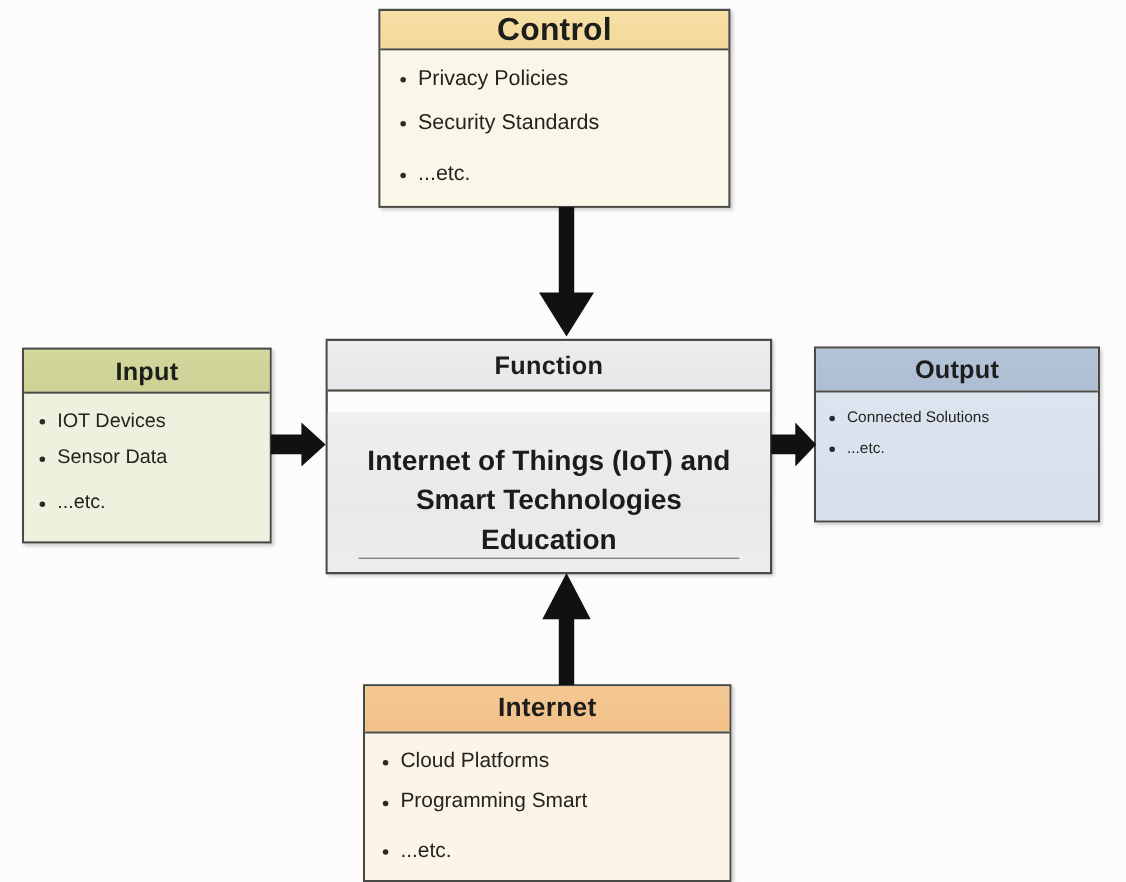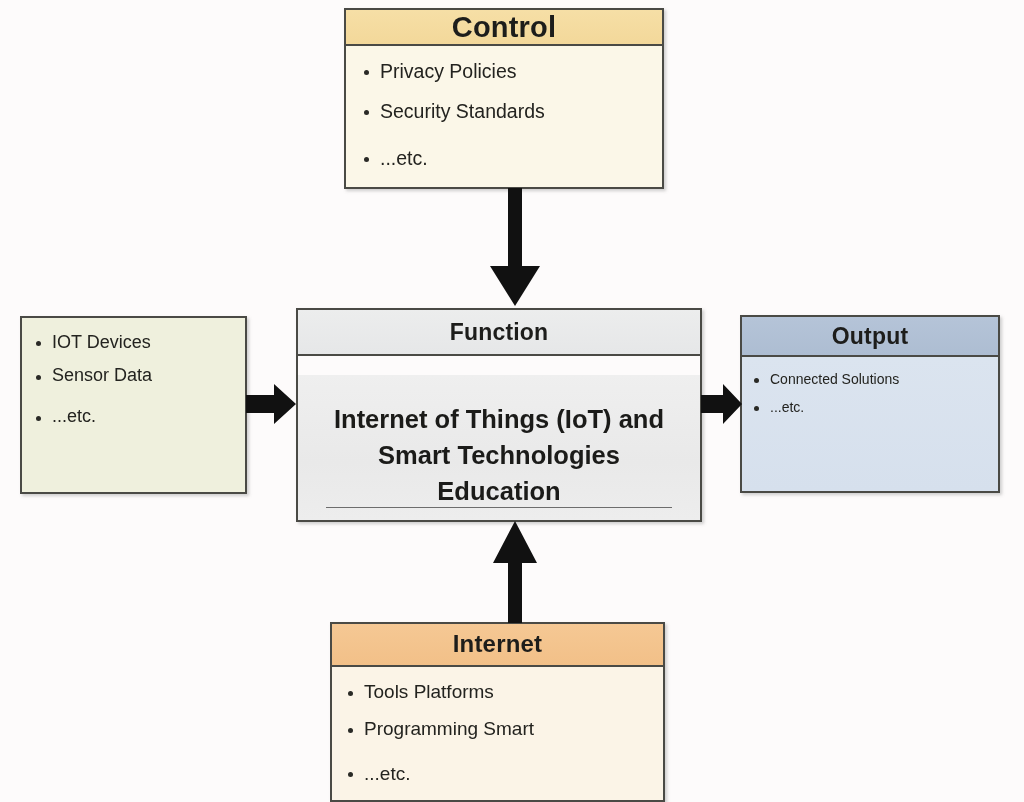--- a/index.html
+++ b/index.html
@@ -115,21 +115,21 @@
   #fn-rule {
     position: absolute;
     left: 28px;
     right: 28px;
     bottom: 12px;
     height: 1px;
     background: #6d6d6d;
   }
 
   
-  #box-output { left: 740px; top: 315px; width: 260px; height: 178px; }
+  #box-output { left: 740px; top: 315px; width: 260px; height: 160px; }
   #box-output .box-header {
     height: 40px;
     background: linear-gradient(180deg, #b5c4d8 0%, #adbdd2 100%);
     font-size: 23px;
   }
   #box-output .box-body { background: linear-gradient(180deg, #dbe4ef 0%, #d6e0ed 100%); }
   #box-output ul.items { font-size: 14px; padding-left: 28px; }
   #box-output ul.items li { margin-bottom: 11px; }
   #box-output ul.items li:nth-child(2) { margin-bottom: 19px; }
 
@@ -164,20 +164,21 @@
     <div class="box-body">
       <ul class="items">
         <li>Privacy Policies</li>
         <li>Security Standards</li>
         <li>...etc.</li>
       </ul>
     </div>
   </div>
 
   <div class="box" id="box-input">
+    <div class="box-header">Input</div>
     <div class="box-body">
       <ul class="items">
         <li>IOT Devices</li>
         <li>Sensor Data</li>
         <li>...etc.</li>
       </ul>
     </div>
   </div>
 
   <div class="box" id="box-function">
@@ -195,21 +196,21 @@
         <li>Connected Solutions</li>
         <li>...etc.</li>
       </ul>
     </div>
   </div>
 
   <div class="box" id="box-mechanism">
     <div class="box-header">Internet</div>
     <div class="box-body">
       <ul class="items">
-        <li>Tools Platforms</li>
+        <li>Cloud Platforms</li>
         <li>Programming Smart</li>
         <li>...etc.</li>
       </ul>
     </div>
   </div>
 
   <div class="arrow" id="arrow-control-to-function">
     <svg width="56" height="122" viewBox="0 0 56 122" xmlns="http://www.w3.org/2000/svg">
       <polygon points="21,0 35,0 35,78 53,78 28,118 3,78 21,78" fill="#111111"></polygon>
     </svg>

